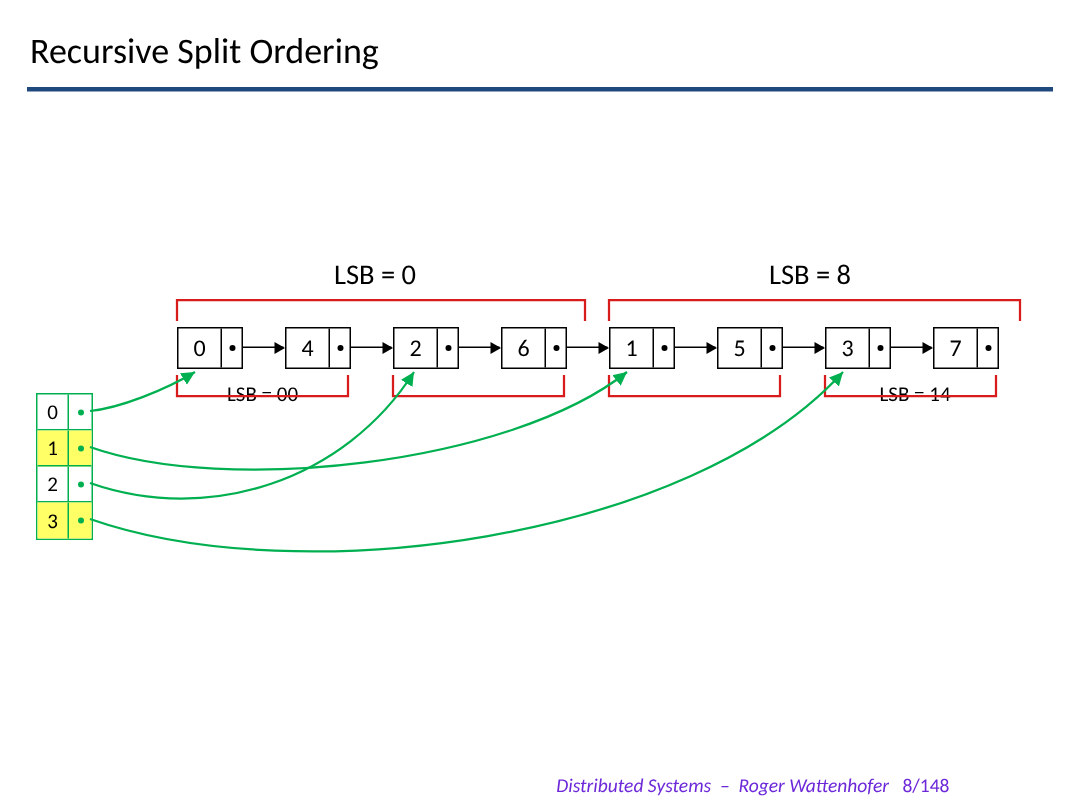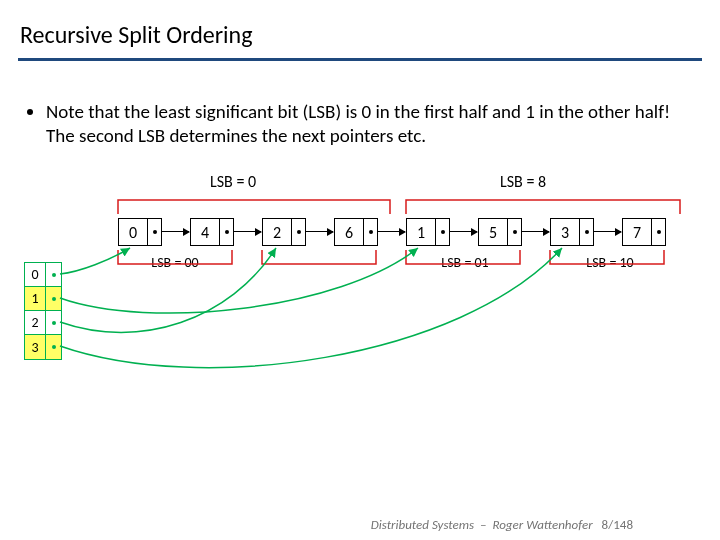--- a/index.html
+++ b/index.html
@@ -145,22 +145,22 @@
     left: 50%;
     top: 50%;
     transform: translate(-50%, -50%);
   }
   .vcell.hl { background: #ffff66; }
 
   
   .lsb-top-label {
     position: absolute;
     top: 172px;
-    font-size: 16px;
-    text-align: left;
+    font-size: 19px;
+    text-align: center;
   }
   .lsb-bottom-label {
     position: absolute;
     top: 254px;
     font-size: 14px;
     text-align: center;
   }
 
   
   svg.brackets {
@@ -174,42 +174,37 @@
   .red-stroke { stroke: #d81b1b; stroke-width: 1.5; fill: none; }
   .green-stroke { stroke: #00b050; stroke-width: 1.5; fill: none; }
   .green-fill { fill: #00b050; }
 
   .footer {
     position: absolute;
     right: 10px;
     bottom: 8px;
     font-size: 13px;
     font-style: italic;
-    color: #737373;
+    color: #6d28d9;
   }
   .footer .pg {
     font-style: normal;
     margin-left: 6px;
   }
 </style>
 </head>
 <body>
 
 <div class="slide">
 
   <div class="title-area">
     <div class="title">Recursive Split Ordering</div>
   </div>
   <div class="title-underline"></div>
 
-  <div class="bullet-block">
-    <ul>
-      <li>Note that the least significant bit (LSB) is 0 in the first half and 1 in the other half! The second LSB determines the next pointers etc.</li>
-    </ul>
-  </div>
 
   <div class="lsb-top-label" style="left:210px;width:80px">LSB = 0</div>
   <div class="lsb-top-label" style="left:500px;width:80px">LSB = 8</div>
 
   <div class="chain">
 
     <div class="node" style="left:0px">
         <div class="val">0</div>
         <div class="ptr"></div>
       </div>
@@ -245,22 +240,21 @@
     <div class="arrow-right" style="left:44px;width:27px"></div>
     <div class="arrow-right" style="left:116px;width:27px"></div>
     <div class="arrow-right" style="left:188px;width:27px"></div>
     <div class="arrow-right" style="left:260px;width:27px"></div>
     <div class="arrow-right" style="left:332px;width:27px"></div>
     <div class="arrow-right" style="left:404px;width:27px"></div>
     <div class="arrow-right" style="left:476px;width:27px"></div>
   </div>
 
   <div class="lsb-bottom-label" style="left:130px;width:90px">LSB = 00</div>
-  <div class="lsb-bottom-label" style="left:420px;width:90px">LSB = 01</div>
-  <div class="lsb-bottom-label" style="left:565px;width:90px">LSB = 10</div>
+  <div class="lsb-bottom-label" style="left:565px;width:90px">LSB = 14</div>
 
   <div class="vtable">
     <div class="vcell">
         <div class="num">0</div>
         <div class="vptr"></div>
       </div>
     <div class="vcell hl">
         <div class="num">1</div>
         <div class="vptr"></div>
       </div>

